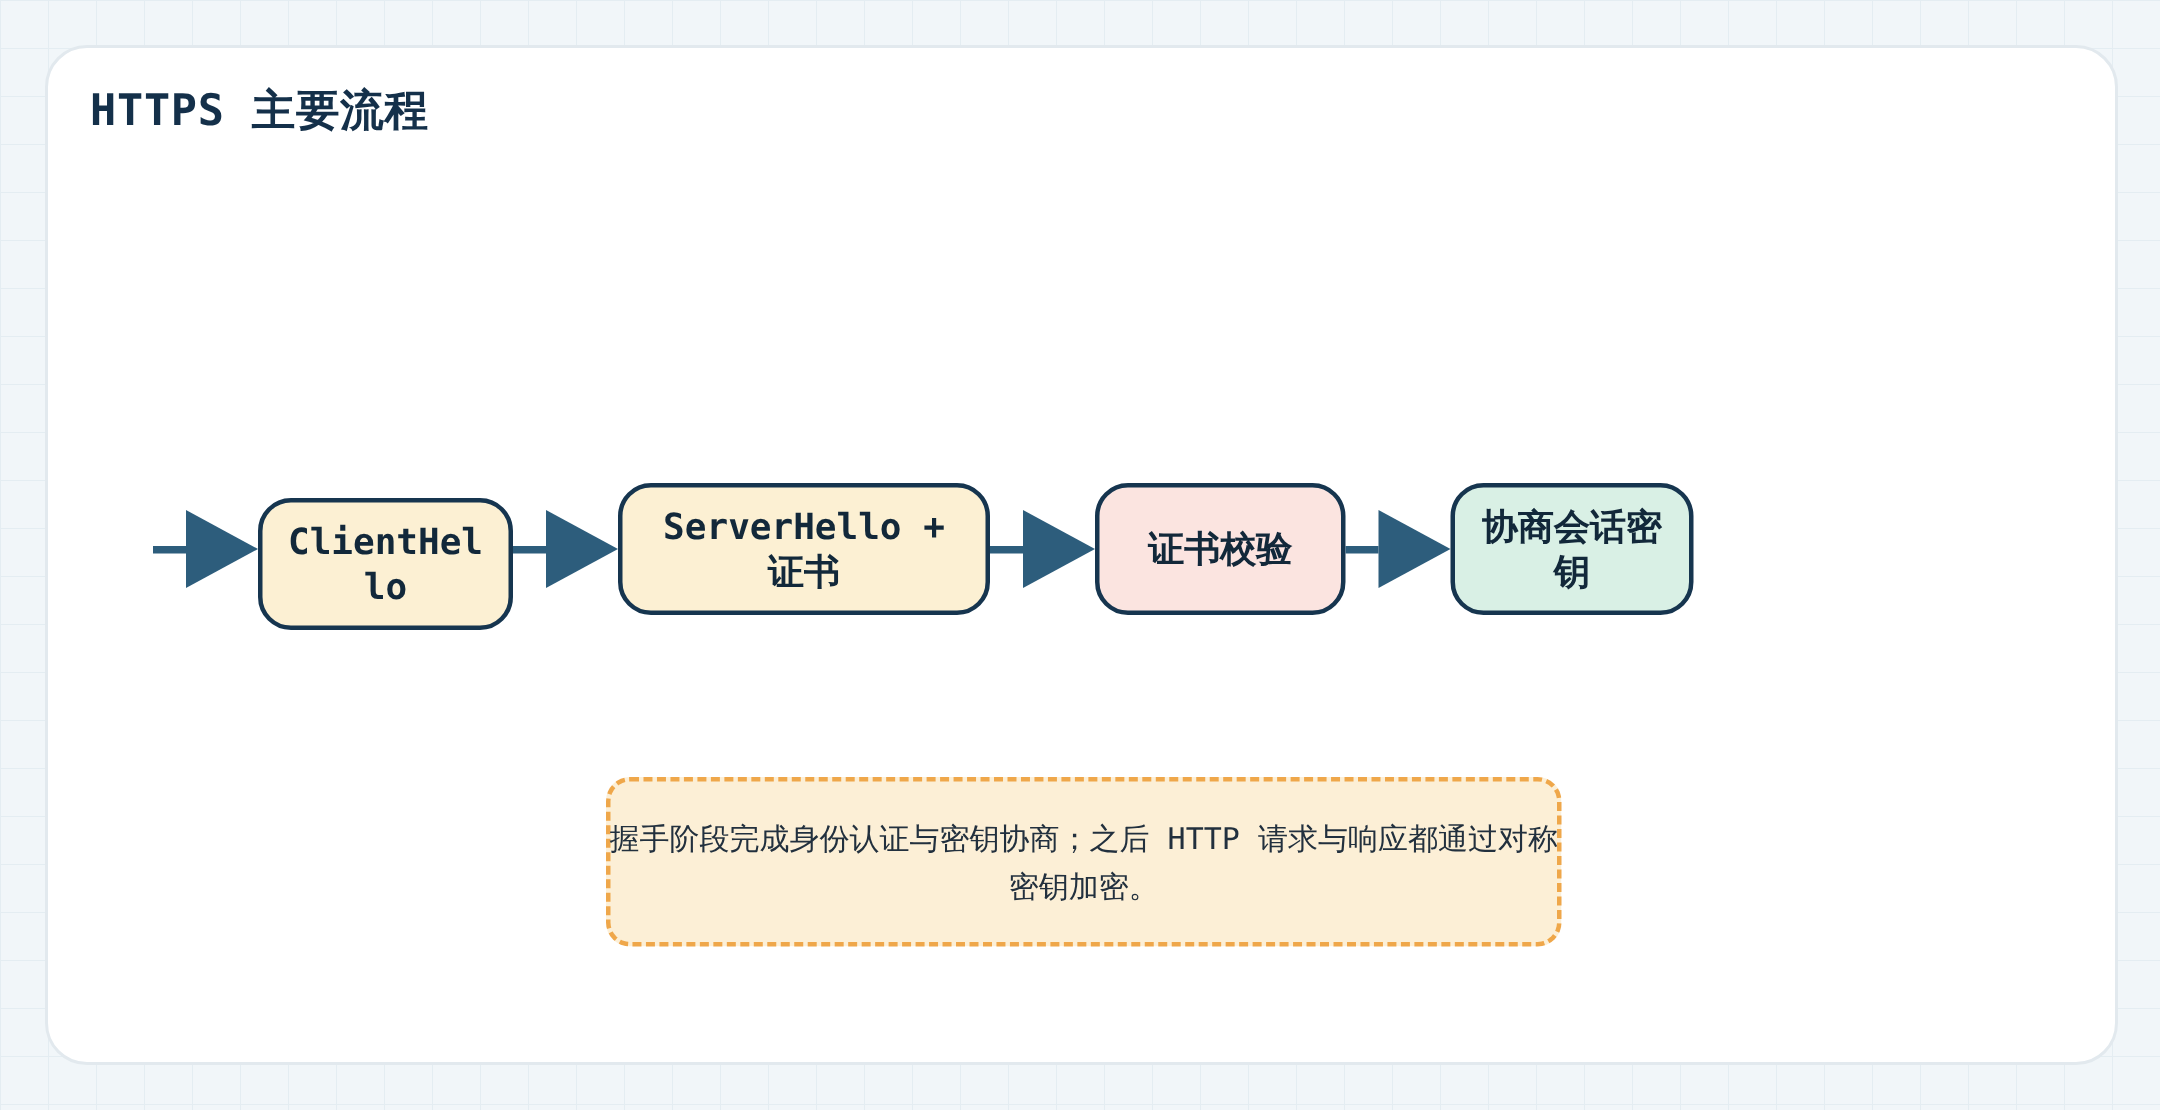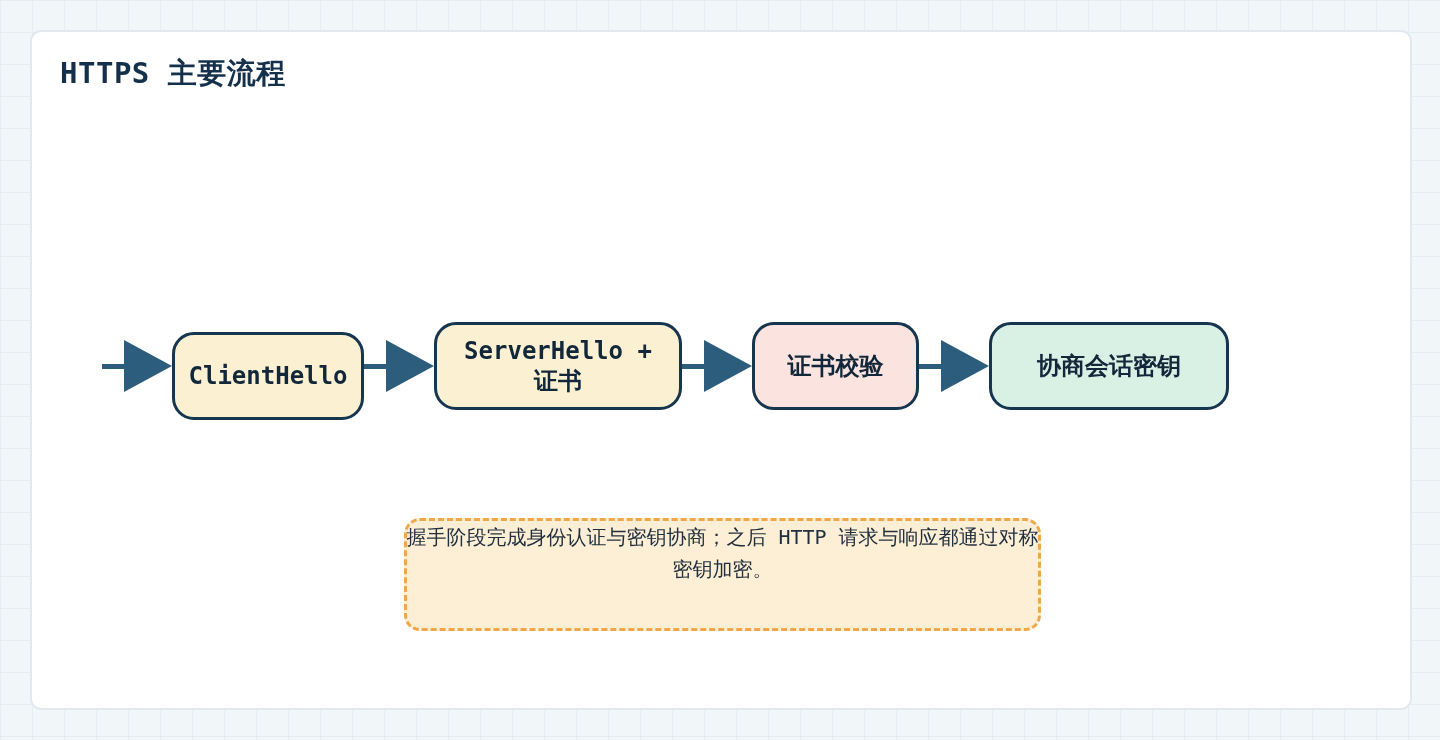--- a/index.html
+++ b/index.html
@@ -19,21 +19,21 @@
     position: relative;
   }
   .card {
     position: absolute;
     left: 30px;
     top: 30px;
     width: 1382px;
     height: 680px;
     background: #ffffff;
     border: 2px solid #e2e9ee;
-    border-radius: 11px;
+    border-radius: 28px;
     box-sizing: border-box;
   }
   .title {
     position: absolute;
     left: 28px;
     top: 22px;
     font-size: 29px;
     font-weight: bold;
     color: #14304a;
     letter-spacing: 0.5px;
@@ -60,24 +60,24 @@
     font-weight: bold;
     line-height: 30px;
     color: #12283a;
     word-break: break-all;
     padding: 0 12px;
   }
   .node.mint  { background: #d9f0e5; }
   .node.cream { background: #fcf0d3; }
   .node.pink  { background: #fbe4e0; }
   .n1 { width: 150px; }
-  .n2 { width: 192px; margin-top: 20px; }
+  .n2 { width: 170px; margin-top: 20px; }
   .n3 { width: 248px; }
   .n4 { width: 167px; }
-  .n5 { width: 240px; }
+  .n5 { width: 162px; }
   .connector {
     width: 70px;
     height: 88px;
     display: flex;
     align-items: center;
     flex-shrink: 0;
   }
   .connector .stem {
     flex: 1;
     height: 5px;
@@ -94,21 +94,21 @@
     position: absolute;
     left: 372px;
     top: 486px;
     width: 637px;
     height: 113px;
     box-sizing: border-box;
     background: #fcefd6;
     border: 3px dashed #efa74a;
     border-radius: 16px;
     display: flex;
-    align-items: flex-start;
+    align-items: center;
     justify-content: center;
   }
   .note-text {
     width: 652px;
     margin: 0 -11px;
     text-align: center;
     font-size: 20px;
     line-height: 32px;
     color: #22303e;
   }

